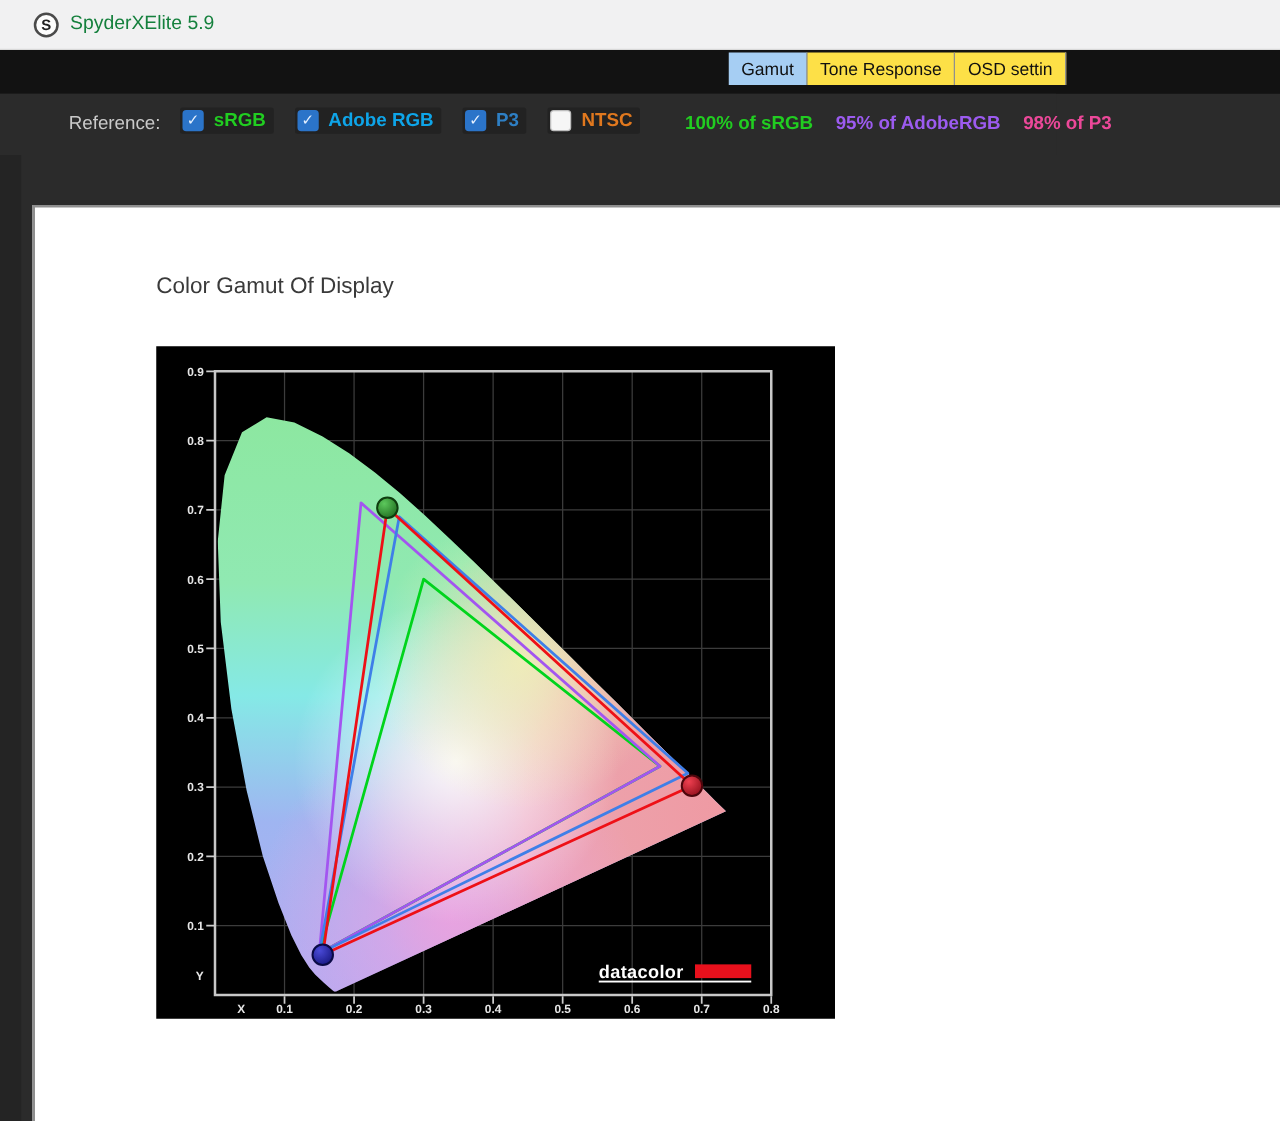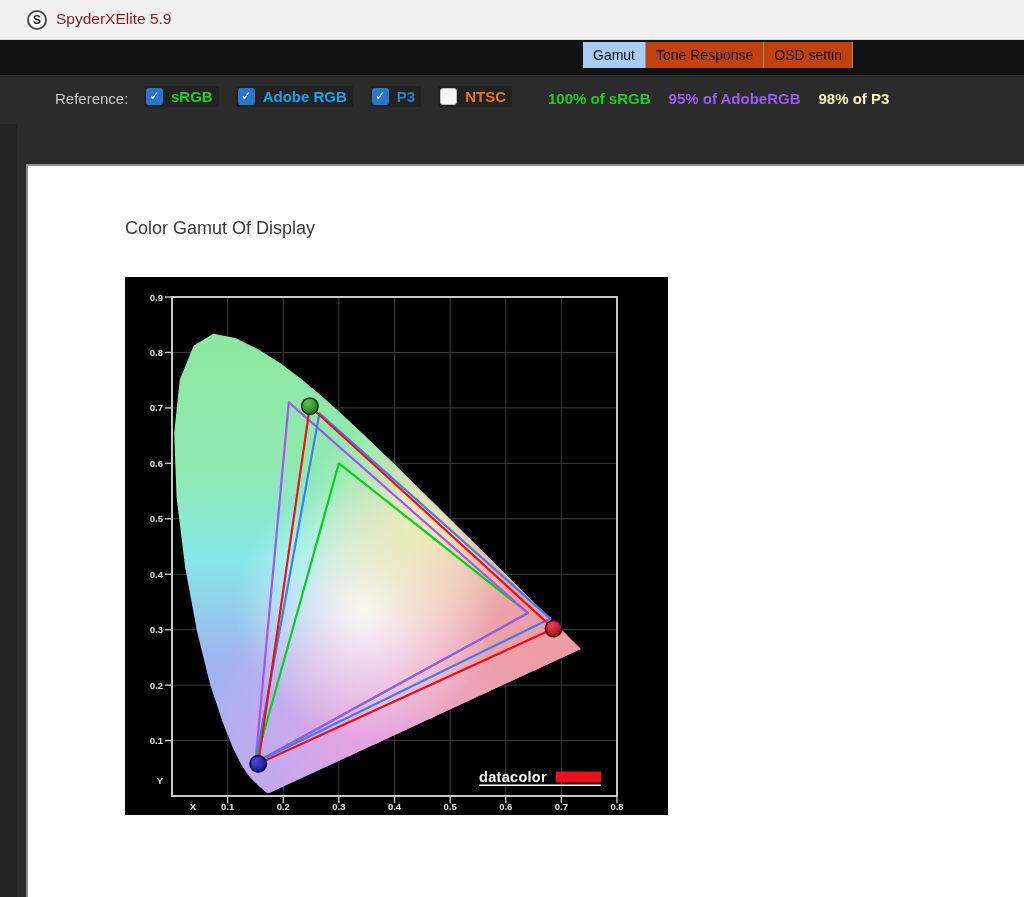--- a/index.html
+++ b/index.html
@@ -1,26 +1,26 @@
 <!DOCTYPE html>
 <html><head>
 <meta charset="utf-8">
 <style>
   * { margin:0; padding:0; box-sizing:border-box; }
   html,body { width:1024px; height:897px; overflow:hidden; font-family:"Liberation Sans", sans-serif; background:#2b2b2b; }
 
   
   .titlebar { position:absolute; left:0; top:0; width:1024px; height:40px; background:#f1f1f2; border-bottom:1px solid #d9d9d9; }
   .app-icon { position:absolute; left:27px; top:10px; width:20px; height:20px; border:2px solid #4a4a4a; border-radius:50%; background:#fdfdfd; color:#222; font-weight:bold; font-size:12px; line-height:17px; text-align:center; }
-  .window-title { position:absolute; left:56px; top:10px; font-size:15.5px; color:#7f1d1d; }
+  .window-title { position:absolute; left:56px; top:10px; font-size:15.5px; color:#15803d; }
 
   
   .tabband { position:absolute; left:0; top:40px; width:1024px; height:35px; background:#121212; }
   .tabstrip { position:absolute; left:583px; top:2px; height:26px; display:flex; }
-  .tab { height:26px; padding:0 10px; background:#c2410c; color:#101010; font-size:14px; line-height:26px; white-space:nowrap; border-right:1px solid #8f8f8f; cursor:default; }
+  .tab { height:26px; padding:0 10px; background:#fde047; color:#101010; font-size:14px; line-height:26px; white-space:nowrap; border-right:1px solid #8f8f8f; cursor:default; }
   .tab.active { background:#a6cef3; }
 
   
   .toolbar { position:absolute; left:0; top:75px; width:845px; height:49px; background:#2b2b2b; }
   .ref-label { position:absolute; left:55px; top:15px; font-size:15px; color:#c9c9c9; }
   .ref-items { position:absolute; left:144px; top:11px; display:flex; align-items:center; }
   .ref-item { display:flex; align-items:center; margin-right:17px; background:#222222; padding:2px 6px 2px 2px; border-radius:2px; cursor:pointer; }
   .cbox { width:17px; height:17px; border-radius:3px; margin-right:8px; position:relative; }
   .cbox.checked { background:#2b74c9; color:#e8f2ff; font-size:12px; line-height:17px; text-align:center; }
   .cbox.unchecked { background:#f6f6f6; border:1px solid #bdbdbd; }
@@ -67,21 +67,21 @@
         <span class="ref-name" style="color: rgb(46, 127, 196);">P3</span>
       </div>
       <div class="ref-item">
         <span class="cbox unchecked"></span>
         <span class="ref-name" style="color: rgb(224, 120, 30);">NTSC</span>
       </div>
     </div>
   <div class="results">
       <span class="result" style="color: rgb(33, 205, 33);">100% of sRGB</span>
       <span class="result" style="color: rgb(156, 91, 240);">95% of AdobeRGB</span>
-      <span class="result" style="color: #fef9c3;">98% of P3</span>
+      <span class="result" style="color: #ec4899;">98% of P3</span>
     </div>
 </div>
 
 <div class="rail-dark"></div>
 
 <div class="panel">
   <div class="heading">Color Gamut Of Display</div>
 
   <div class="chartbox">
     <svg width="543" height="538" viewBox="0 0 543 538">

